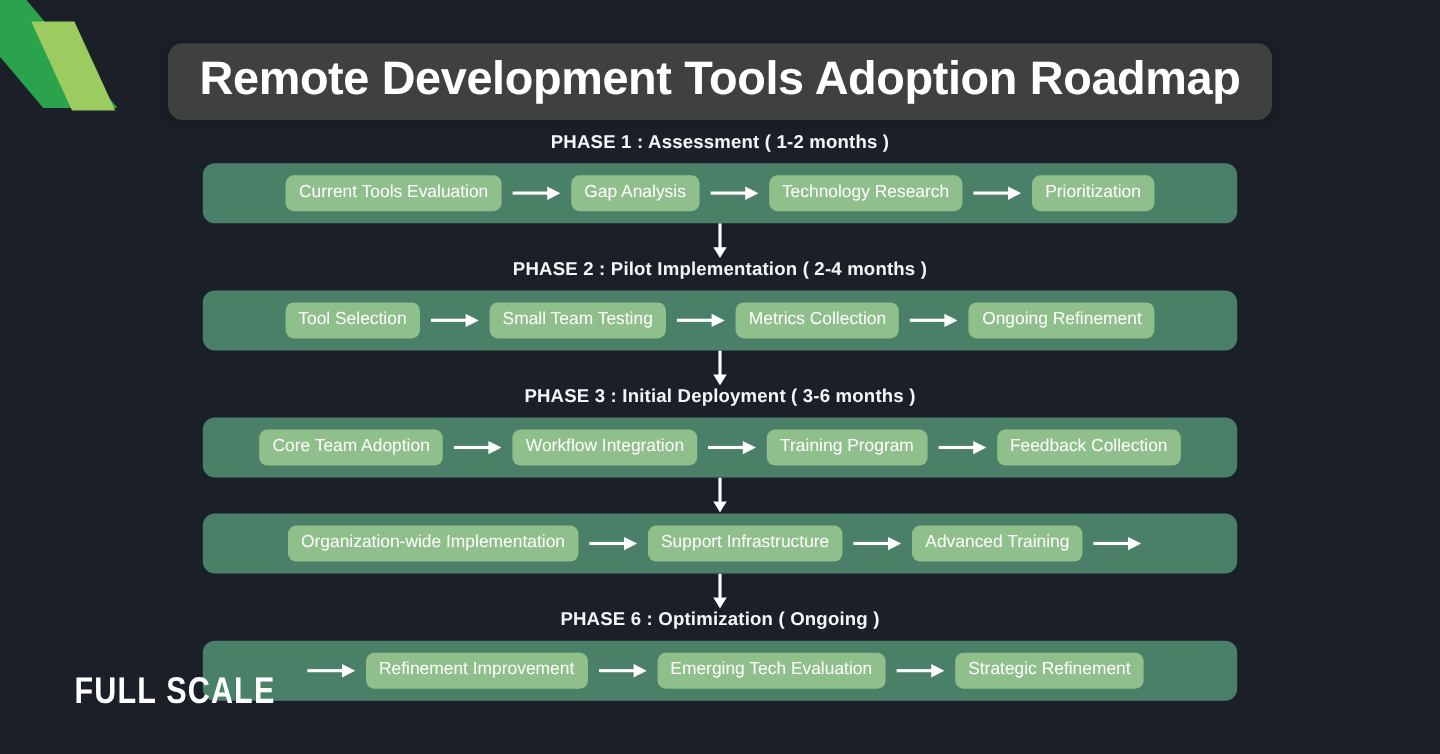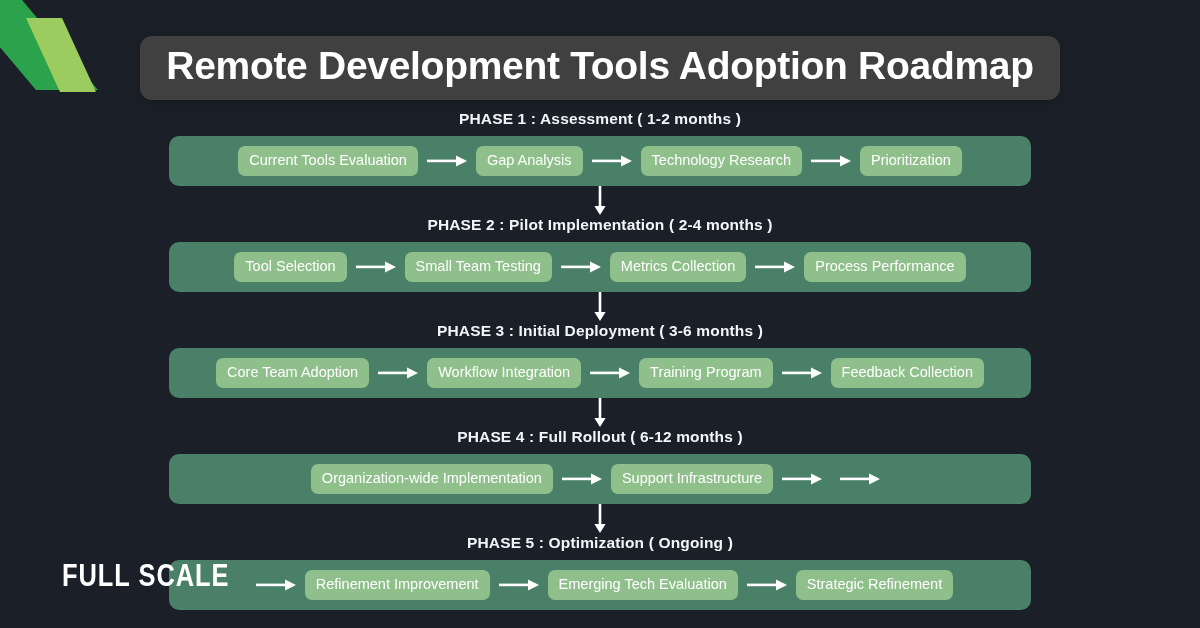--- a/index.html
+++ b/index.html
@@ -195,21 +195,21 @@
               <polygon points="29,1.4 40,7 29,12.6" fill="#ffffff"></polygon>
             </svg>
           </span>
           <span class="step-chip">Metrics Collection</span>
           <span class="step-arrow">
             <svg width="40" height="14" viewBox="0 0 40 14">
               <rect x="0" y="5.6" width="31" height="2.6" fill="#ffffff"></rect>
               <polygon points="29,1.4 40,7 29,12.6" fill="#ffffff"></polygon>
             </svg>
           </span>
-          <span class="step-chip">Process Performance</span>
+          <span class="step-chip">Ongoing Refinement</span>
         </div>
       </div>
     </div>
     <div class="vert-connector">
       <svg width="16" height="30" viewBox="0 0 16 30">
         <rect x="6.7" y="0" width="2.6" height="22" fill="#ffffff"></rect>
         <polygon points="2.4,20 13.6,20 8,29" fill="#ffffff"></polygon>
       </svg>
     </div>
     <div class="phase-block">
@@ -241,54 +241,54 @@
         </div>
       </div>
     </div>
     <div class="vert-connector">
       <svg width="16" height="30" viewBox="0 0 16 30">
         <rect x="6.7" y="0" width="2.6" height="22" fill="#ffffff"></rect>
         <polygon points="2.4,20 13.6,20 8,29" fill="#ffffff"></polygon>
       </svg>
     </div>
     <div class="phase-block">
-      <div class="phase-label">PHASE 4 : Full Rollout ( 6-12 months )</div>
       <div class="phase-band">
         <div class="steps">
           <span class="step-chip">Organization-wide Implementation</span>
           <span class="step-arrow">
             <svg width="40" height="14" viewBox="0 0 40 14">
               <rect x="0" y="5.6" width="31" height="2.6" fill="#ffffff"></rect>
               <polygon points="29,1.4 40,7 29,12.6" fill="#ffffff"></polygon>
             </svg>
           </span>
           <span class="step-chip">Support Infrastructure</span>
           <span class="step-arrow">
             <svg width="40" height="14" viewBox="0 0 40 14">
               <rect x="0" y="5.6" width="31" height="2.6" fill="#ffffff"></rect>
               <polygon points="29,1.4 40,7 29,12.6" fill="#ffffff"></polygon>
             </svg>
           </span>
+          <span class="step-chip">Advanced Training</span>
           <span class="step-arrow">
             <svg width="40" height="14" viewBox="0 0 40 14">
               <rect x="0" y="5.6" width="31" height="2.6" fill="#ffffff"></rect>
               <polygon points="29,1.4 40,7 29,12.6" fill="#ffffff"></polygon>
             </svg>
           </span>
         </div>
       </div>
     </div>
     <div class="vert-connector">
       <svg width="16" height="30" viewBox="0 0 16 30">
         <rect x="6.7" y="0" width="2.6" height="22" fill="#ffffff"></rect>
         <polygon points="2.4,20 13.6,20 8,29" fill="#ffffff"></polygon>
       </svg>
     </div>
     <div class="phase-block">
-      <div class="phase-label">PHASE 5 : Optimization ( Ongoing )</div>
+      <div class="phase-label">PHASE 6 : Optimization ( Ongoing )</div>
       <div class="phase-band">
         <div class="steps">
           <span class="step-arrow">
             <svg width="40" height="14" viewBox="0 0 40 14">
               <rect x="0" y="5.6" width="31" height="2.6" fill="#ffffff"></rect>
               <polygon points="29,1.4 40,7 29,12.6" fill="#ffffff"></polygon>
             </svg>
           </span>
           <span class="step-chip">Refinement Improvement</span>
           <span class="step-arrow">

